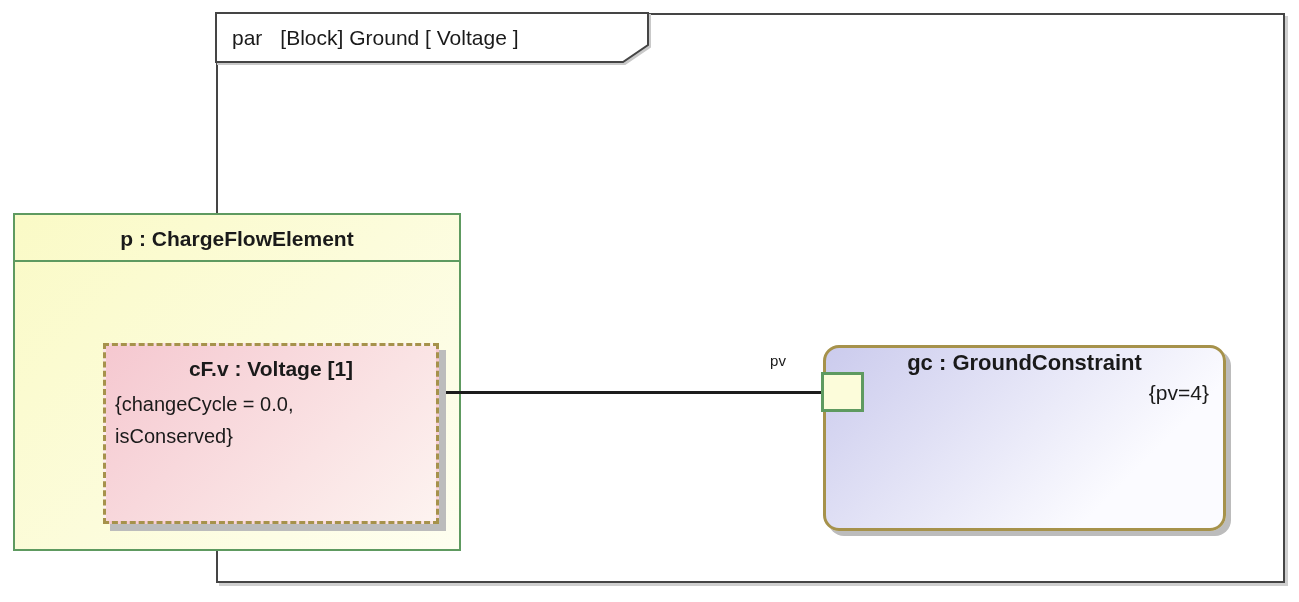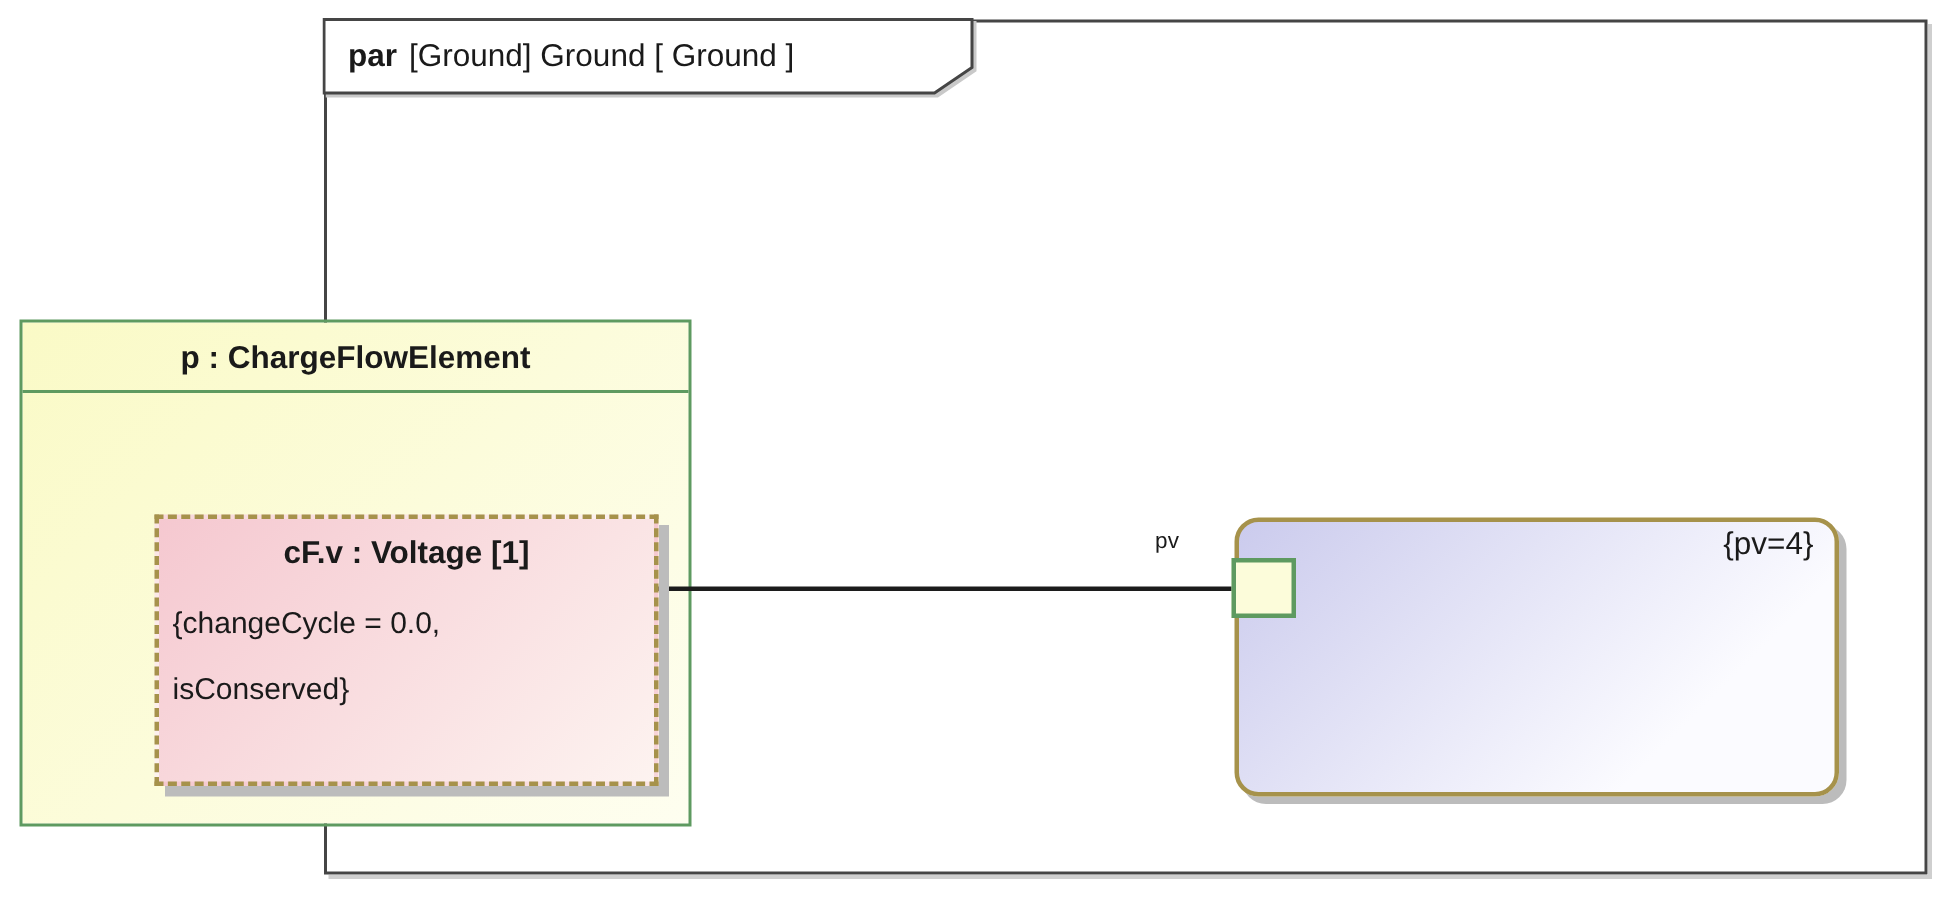--- a/index.html
+++ b/index.html
@@ -40,21 +40,21 @@
   }
   .tab-text {
     position: absolute;
     left: 216px; top: 13px;
     width: 420px; height: 49px;
     line-height: 49px;
     padding-left: 16px;
     font-size: 21px;
     white-space: nowrap;
   }
-  .tab-text .kw { font-weight: bold; margin-right: 8px; }
+  .tab-text .kw { font-weight: normal; margin-right: 18px; }
 
   
   .block {
     position: absolute;
     left: 13px; top: 213px;
     width: 448px; height: 338px;
     box-sizing: border-box;
     border: 2px solid var(--green, #5e9a60);
     background: linear-gradient(135deg, var(--yellow-1, #fafac6) 0%, var(--yellow-2, #fefef0) 100%);
   }
@@ -83,21 +83,20 @@
     font-weight: bold;
     font-size: 21px;
     padding-top: 11px;
     padding-bottom: 7px;
   }
   .v-line {
     font-size: 20px;
     line-height: 32px;
     padding-left: 9px;
     white-space: nowrap;
-    margin-top: 12px;
   }
 
   
   .connector {
     position: absolute;
     left: 401px; top: 391px;
     width: 422px; height: 3px;
     background: var(--line, #1c1c1c);
   }
   .pv-label {
@@ -152,37 +151,38 @@
 <body>
 
 <div class="canvas">
 
   <div class="frame"></div>
 
   <svg class="tab-shape" viewBox="0 0 436 53" aria-hidden="true">
     <polygon points="1,1 433,1 433,33 408,50 1,50"></polygon>
   </svg>
   <div class="tab-text">
-    <span class="kw">par</span><span>[Ground] Ground [ Ground ]</span>
+    <span class="kw">par</span><span>[Block] Ground [ Voltage ]</span>
   </div>
 
   <div class="block">
     <div class="block-header">p : ChargeFlowElement</div>
     <div class="block-body"></div>
   </div>
 
   <div class="connector"></div>
 
   <div class="voltage">
     <div class="v-title">cF.v : Voltage [1]</div>
     <div class="v-line">{changeCycle = 0.0,</div>
     <div class="v-line">isConserved}</div>
   </div>
 
   <div class="pv-label">pv</div>
 
   <div class="constraint">
+    <div class="c-name">gc : GroundConstraint</div>
     <div class="c-expr">{pv=4}</div>
   </div>
 
   <div class="port"></div>
 
 </div>
 
 </body></html>

